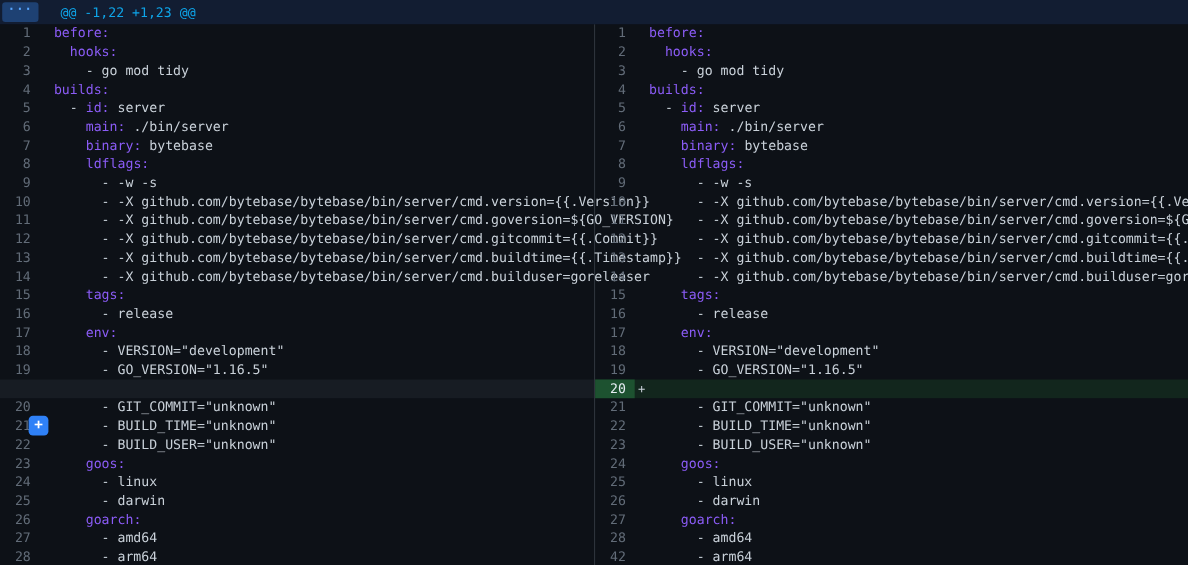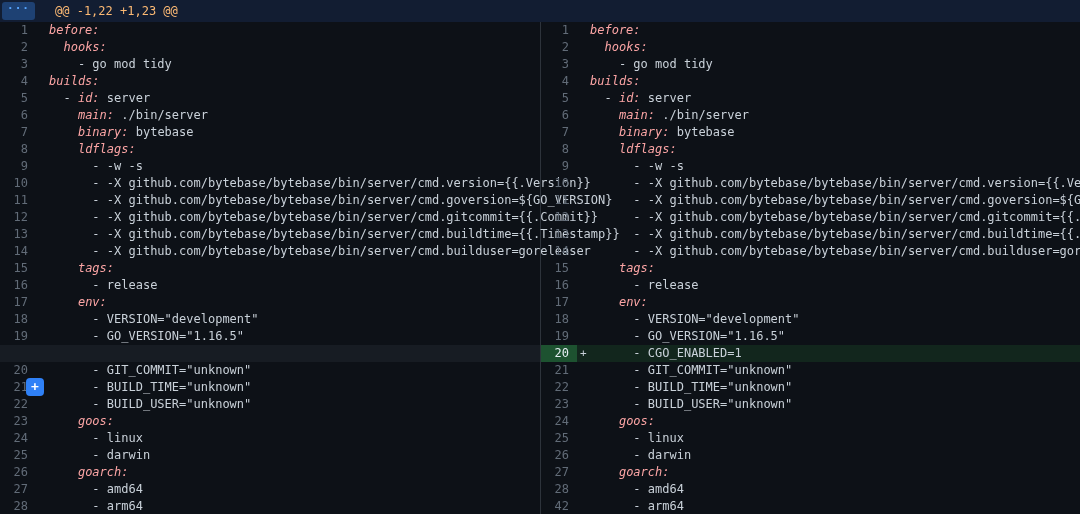--- a/index.html
+++ b/index.html
@@ -12,38 +12,38 @@
     height:22px;background:#121d32;position:relative;
     display:flex;align-items:center;
   }
   .expander{
     position:absolute;left:2px;top:2px;width:33px;height:18px;
     background:#1e4173;color:#58a6ff;border:none;border-radius:3px;
     font-family:inherit;font-size:11px;font-weight:bold;line-height:12px;
     letter-spacing:1px;padding:0 0 4px 0;cursor:pointer;
   }
   .hunk-text{
-    margin-left:55px;color:#fdba74;font-size:12px;white-space:pre;
+    margin-left:55px;color:#0ea5e9;font-size:12px;white-space:pre;
   }
   .diff{display:flex;align-items:flex-start;}
   .pane{width:540px;flex:none;}
   .pane.right{width:539px;border-left:1px solid #2d333b;}
   .row{
     display:flex;height:17px;line-height:17px;font-size:12px;position:relative;
   }
   .num{
     width:36px;flex:none;text-align:right;padding-right:8px;
     box-sizing:border-box;color:#626c78;cursor:pointer;
   }
   .marker{
     width:13px;flex:none;padding-left:3px;box-sizing:border-box;
     color:#c9d1d9;font-size:11px;
   }
   .code{white-space:pre;color:#c9d1d9;}
-  .k{color:#fca5a5;font-style:italic;}
+  .k{color:#8b5cf6;}
   .row.add{background:#12261d;}
   .row.add .num{background:#1d5230;color:#e6edf3;}
   .row.empty{background:#171c23;}
   .comment-btn{
     position:absolute;left:26px;top:-1px;width:18px;height:18px;z-index:2;
     background:#2f81f7;color:#ffffff;border:none;border-radius:4px;
     font-family:inherit;font-size:13px;font-weight:bold;line-height:16px;
     padding:0;cursor:pointer;
   }
 </style>
@@ -296,21 +296,20 @@
         <span class="code"><span>      - VERSION="development"</span></span>
       </div>
       <div class="row">
         <span class="num">19</span>
         <span class="marker"></span>
         <span class="code"><span>      - GO_VERSION="1.16.5"</span></span>
       </div>
       <div class="row add">
         <span class="num">20</span>
         <span class="marker">+</span>
-        <span class="code"><span>      - CGO_ENABLED=1</span></span>
       </div>
       <div class="row">
         <span class="num">21</span>
         <span class="marker"></span>
         <span class="code"><span>      - GIT_COMMIT="unknown"</span></span>
       </div>
       <div class="row">
         <span class="num">22</span>
         <span class="marker"></span>
         <span class="code"><span>      - BUILD_TIME="unknown"</span></span>

